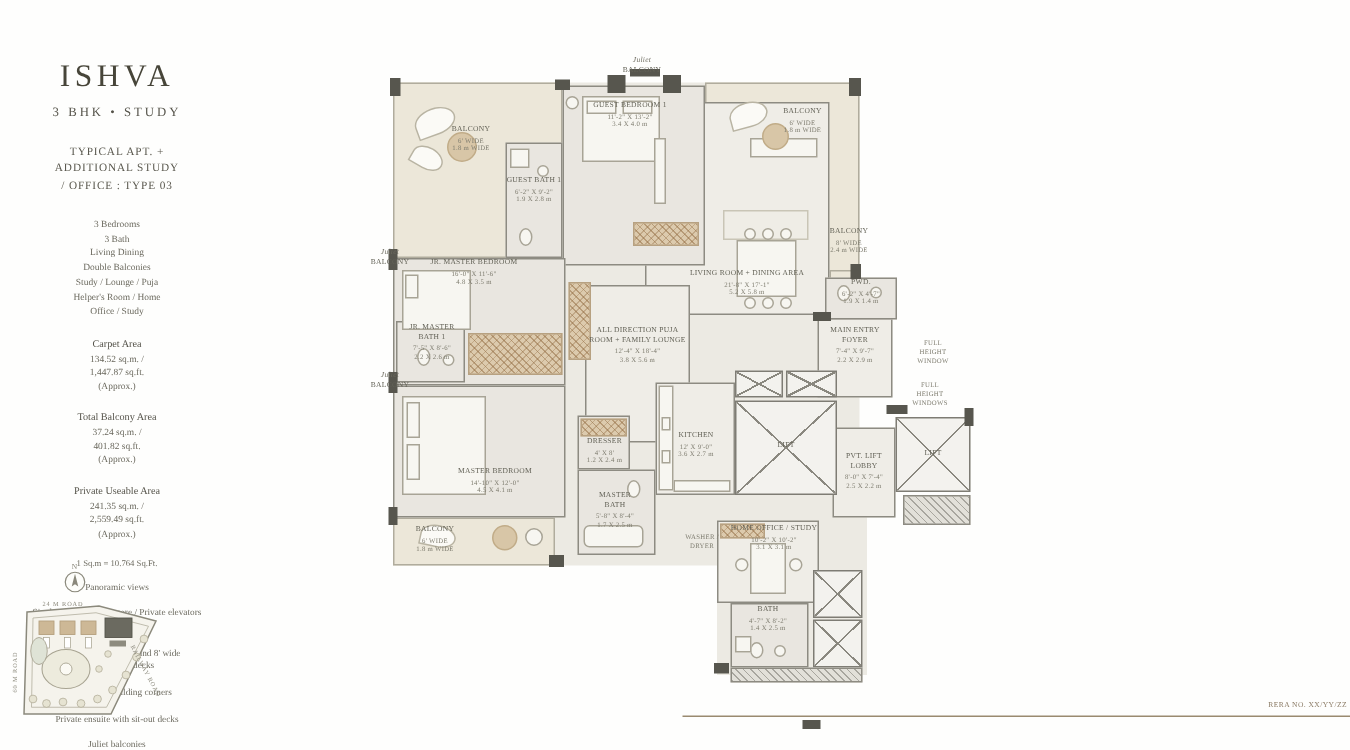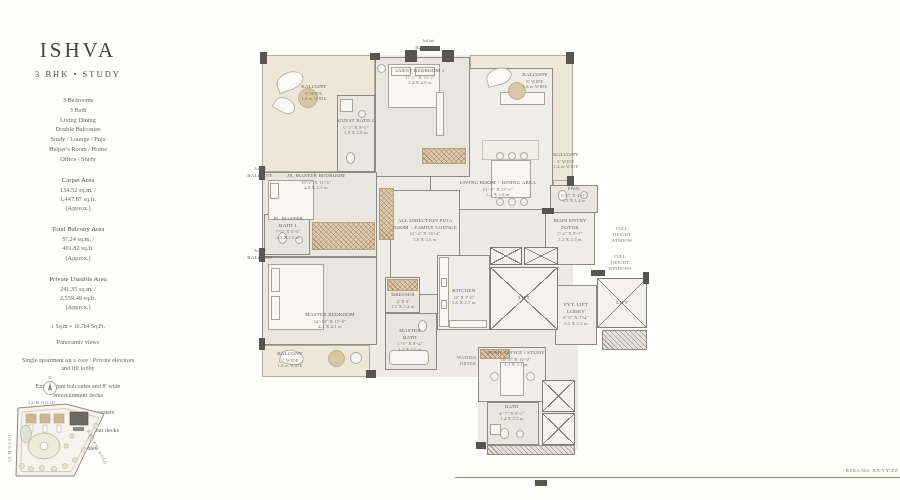--- a/index.html
+++ b/index.html
@@ -48,20 +48,25 @@
   #siteplan{position:absolute;left:0px;top:370px;}
   .sp-txt{font-size:4.2px;fill:#8a887b;letter-spacing:.6px;font-family:"Liberation Serif",serif;}
 </style>
 </head>
 <body>
 <div id="page">
 
 <div id="sidebar">
   <div class="brand">ISHVA</div>
   <div class="sub">3 BHK  •  STUDY</div>
+  <div class="typ">
+    <span style="display:block">TYPICAL APT. +</span>
+    <span style="display:block">ADDITIONAL STUDY</span>
+    <span style="display:block">/ OFFICE : TYPE 03</span>
+  </div>
   <div class="feat">
     <span style="display:block">3 Bedrooms</span>
     <span style="display:block">3 Bath</span>
     <span style="display:block">Living Dining</span>
     <span style="display:block">Double Balconies</span>
     <span style="display:block">Study / Lounge / Puja</span>
     <span style="display:block">Helper's Room / Home</span>
     <span style="display:block">Office / Study</span>
   </div>
   <div class="areaBlk">

